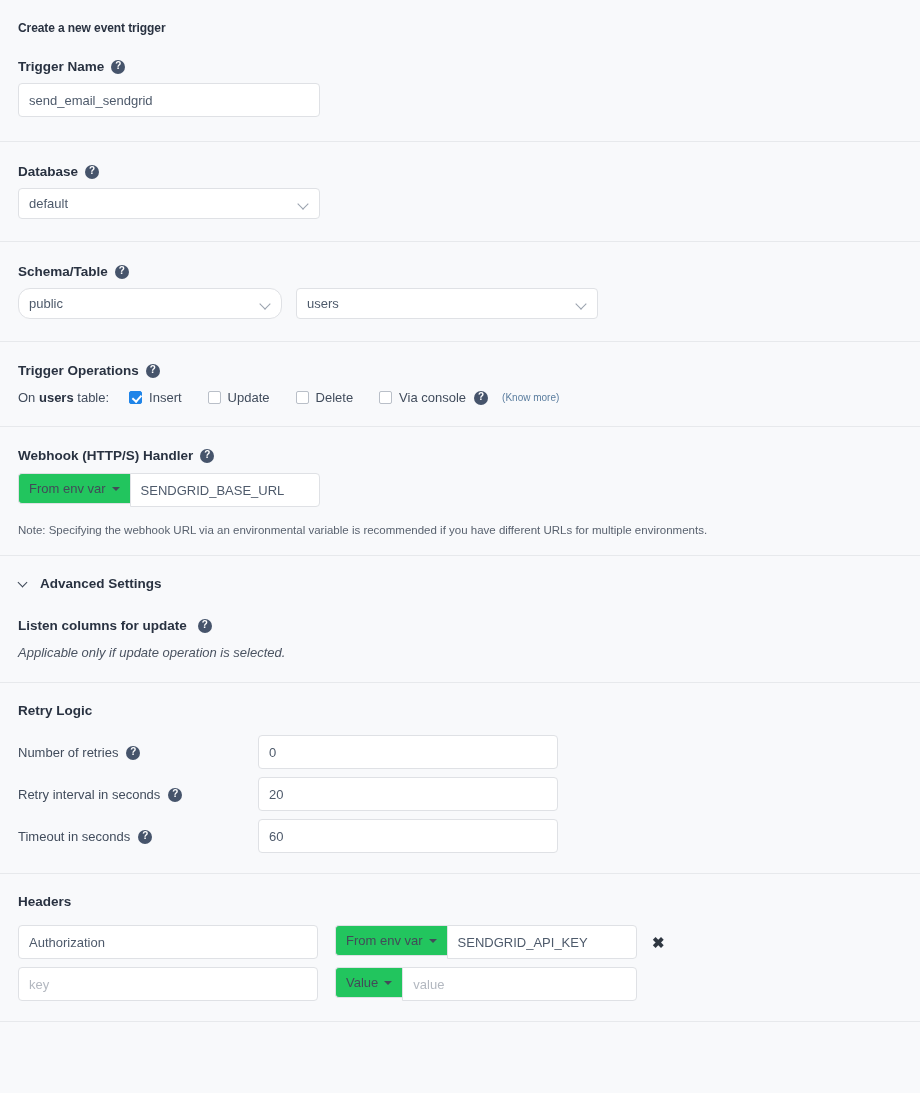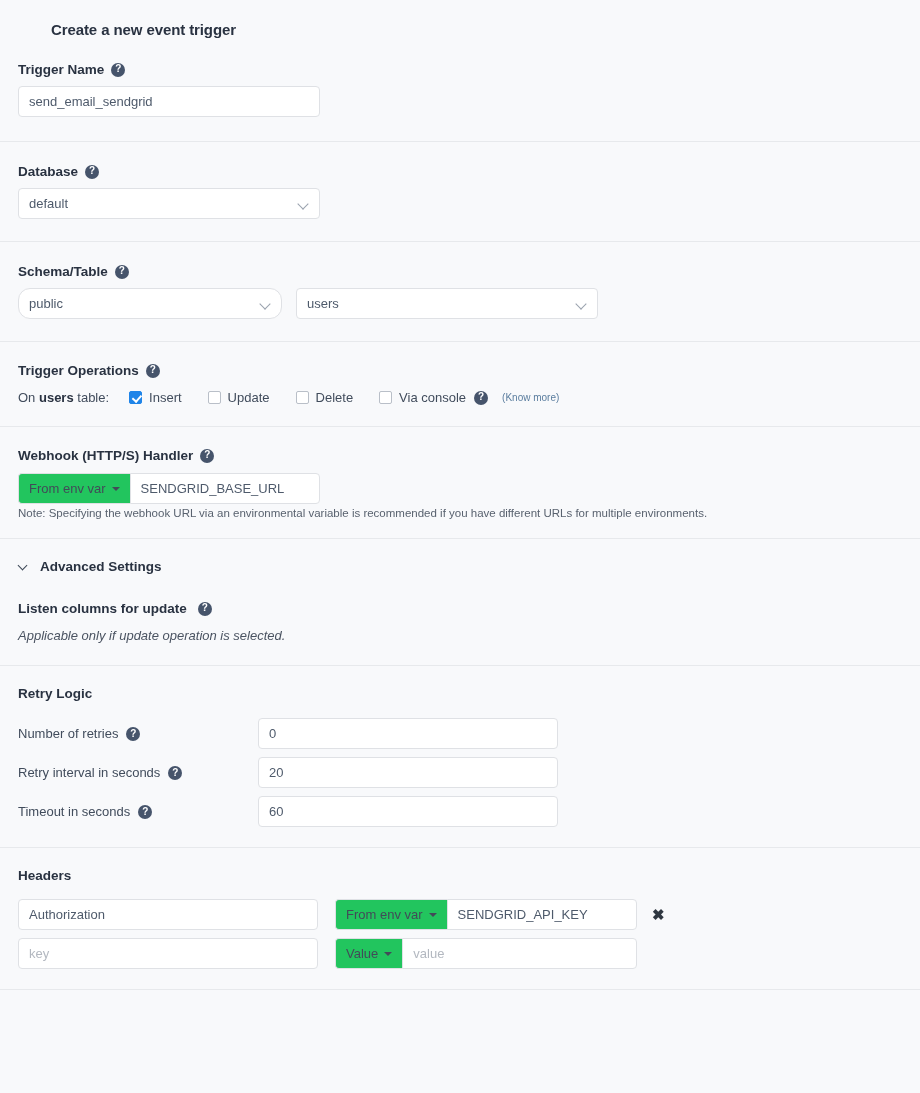--- a/index.html
+++ b/index.html
@@ -16,26 +16,25 @@
 
   .section { padding: 0 18px; }
   .divider {
     height: 1px;
     background: #e7e9ec;
     width: 100%;
     margin: 0;
   }
 
   .page-title {
-    font-size: 15px;
+    font-size: 12px;
     font-weight: bold;
     color: #293241;
     padding: 21px 18px 0 18px;
     letter-spacing: -0.1px;
-    margin-left: 33px;
   }
 
   .field-label {
     font-size: 13.5px;
     font-weight: bold;
     color: #293241;
     display: flex;
     align-items: center;
     gap: 7px;
   }
@@ -65,21 +64,21 @@
   .help-icon span { position: relative; top: -0.5px; }
 
   
   .text-input {
     height: 31px;
     border: 1px solid #dfe1e5;
     border-radius: 4px;
     background: #ffffff;
     font-size: 13px;
     color: #4e5a6b;
-    padding: 8px 10px;
+    padding: 16px 10px;
     display: flex;
     align-items: center;
     font-family: "Liberation Sans", sans-serif;
   }
   .text-input.placeholder { color: #b3b8c0; }
 
   .select-box {
     height: 31px;
     border: 1px solid #dfe1e5;
     border-radius: 4px;
@@ -336,21 +335,21 @@
           <span>?</span>
         </span>
     </div>
     <div class="input-group" style="margin-top:10px; width:302px;">
       <div class="prepend-btn">
         <span>From env var</span>
         <span class="caret"></span>
       </div>
       <div class="text-input" style="flex:1;">SENDGRID_BASE_URL</div>
     </div>
-    <div class="note-text" style="margin-top:3px;">Note: Specifying the webhook URL via an environmental variable is recommended if you have different URLs for multiple environments.</div>
+    <div class="note-text" style="margin-top:17px;">Note: Specifying the webhook URL via an environmental variable is recommended if you have different URLs for multiple environments.</div>
   </div>
   <div class="divider" style="margin-top:19px;"></div>
 
   <div class="section" style="padding-top:20px;">
     <div class="adv-toggle">
       <span class="chev-down-sm"></span>
       <span>Advanced Settings</span>
     </div>
   </div>
 

